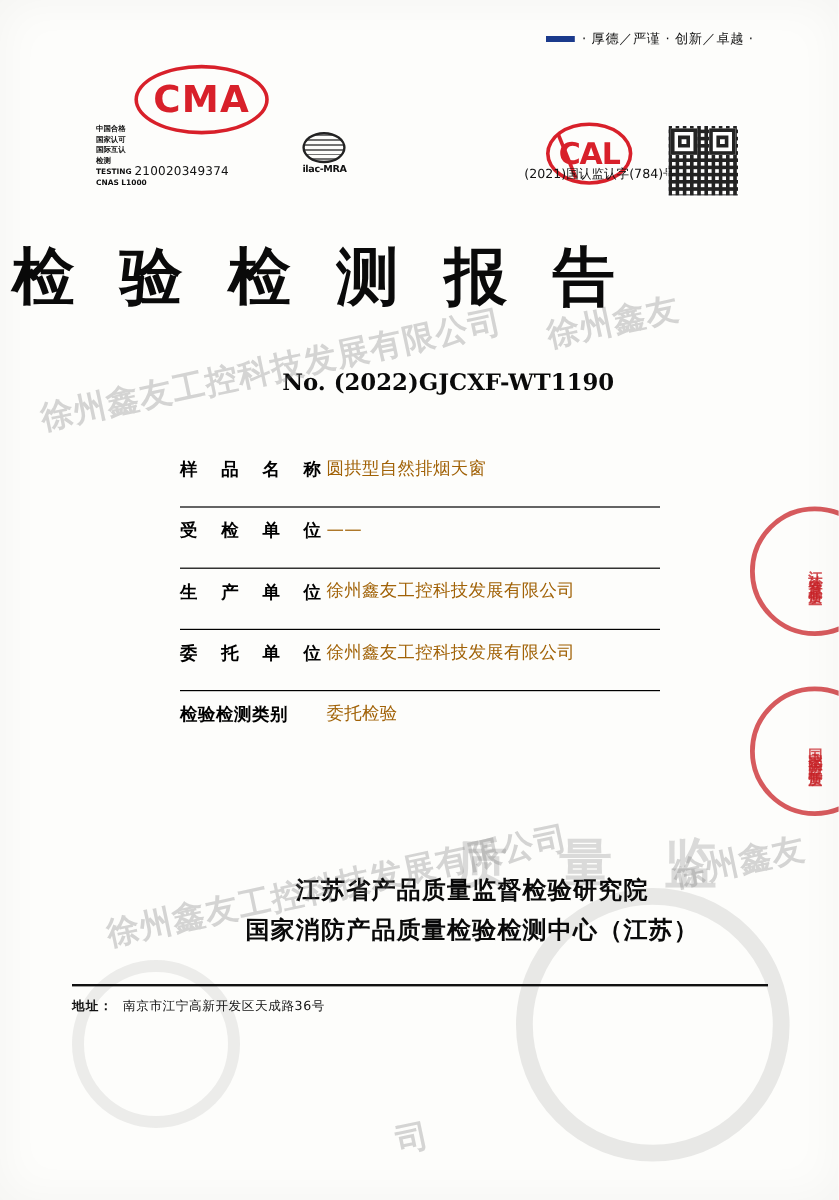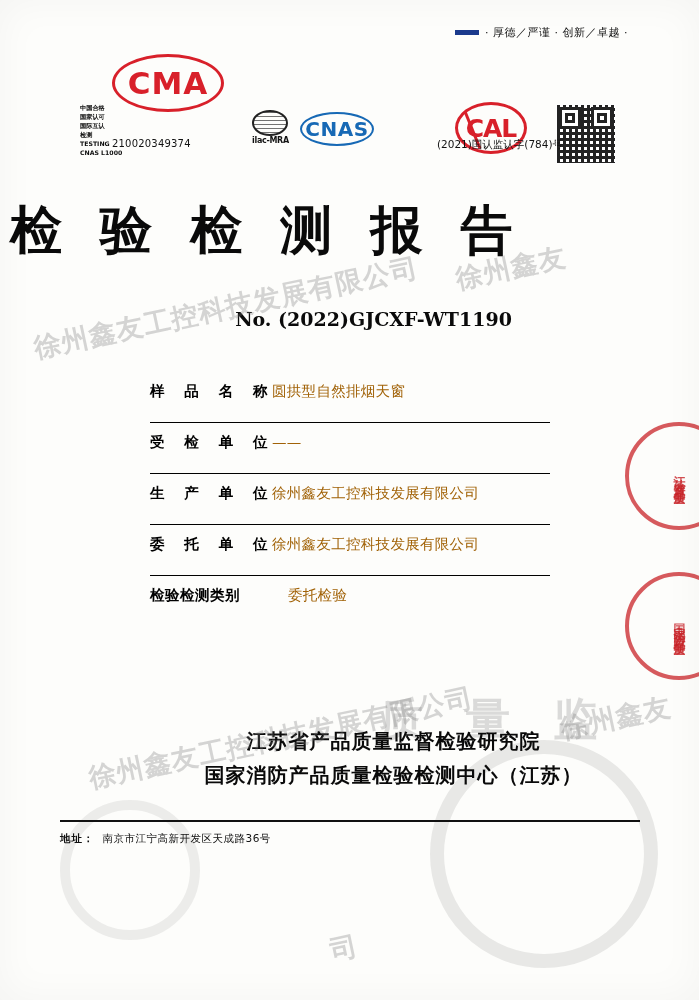--- a/index.html
+++ b/index.html
@@ -274,21 +274,20 @@
   }
   .field-row {
     display: flex;
     align-items: flex-start;
     min-height: 48px;
     border-bottom: 1px solid #000;
     padding-bottom: 2px;
   }
   .field-row.no-line {
     border-bottom: none;
-    gap: 16px;
   }
   .field-label {
     width: 118px;
     flex: 0 0 118px;
     font-size: 14.5px;
     font-weight: bold;
     color: #000;
     padding-top: 10px;
     letter-spacing: 0.5px;
     white-space: nowrap;
@@ -468,24 +467,20 @@
       <div class="cma-oval"></div>
       <div class="cma-text">CMA</div>
     </div>
     <div class="cma-code">210020349374</div>
 
     <div class="ilac">
       <div class="ilac-globe"></div>
       <div class="ilac-label">ilac-MRA</div>
     </div>
 
-    <div class="cnas">
-      <div class="cnas-oval"></div>
-      <div class="cnas-text">CNAS</div>
-    </div>
     <div class="cnas-side">中国合格<br>国家认可<br>国际互认<br>检测<br>TESTING<br>CNAS L1000</div>
 
     <div class="cal">
       <div class="cal-oval"></div>
       <div class="cal-text">CAL</div>
       <div class="cal-slash"></div>
     </div>
     <div class="cal-code">(2021)国认监认字(784)号</div>
 
     <div class="qr"></div>

